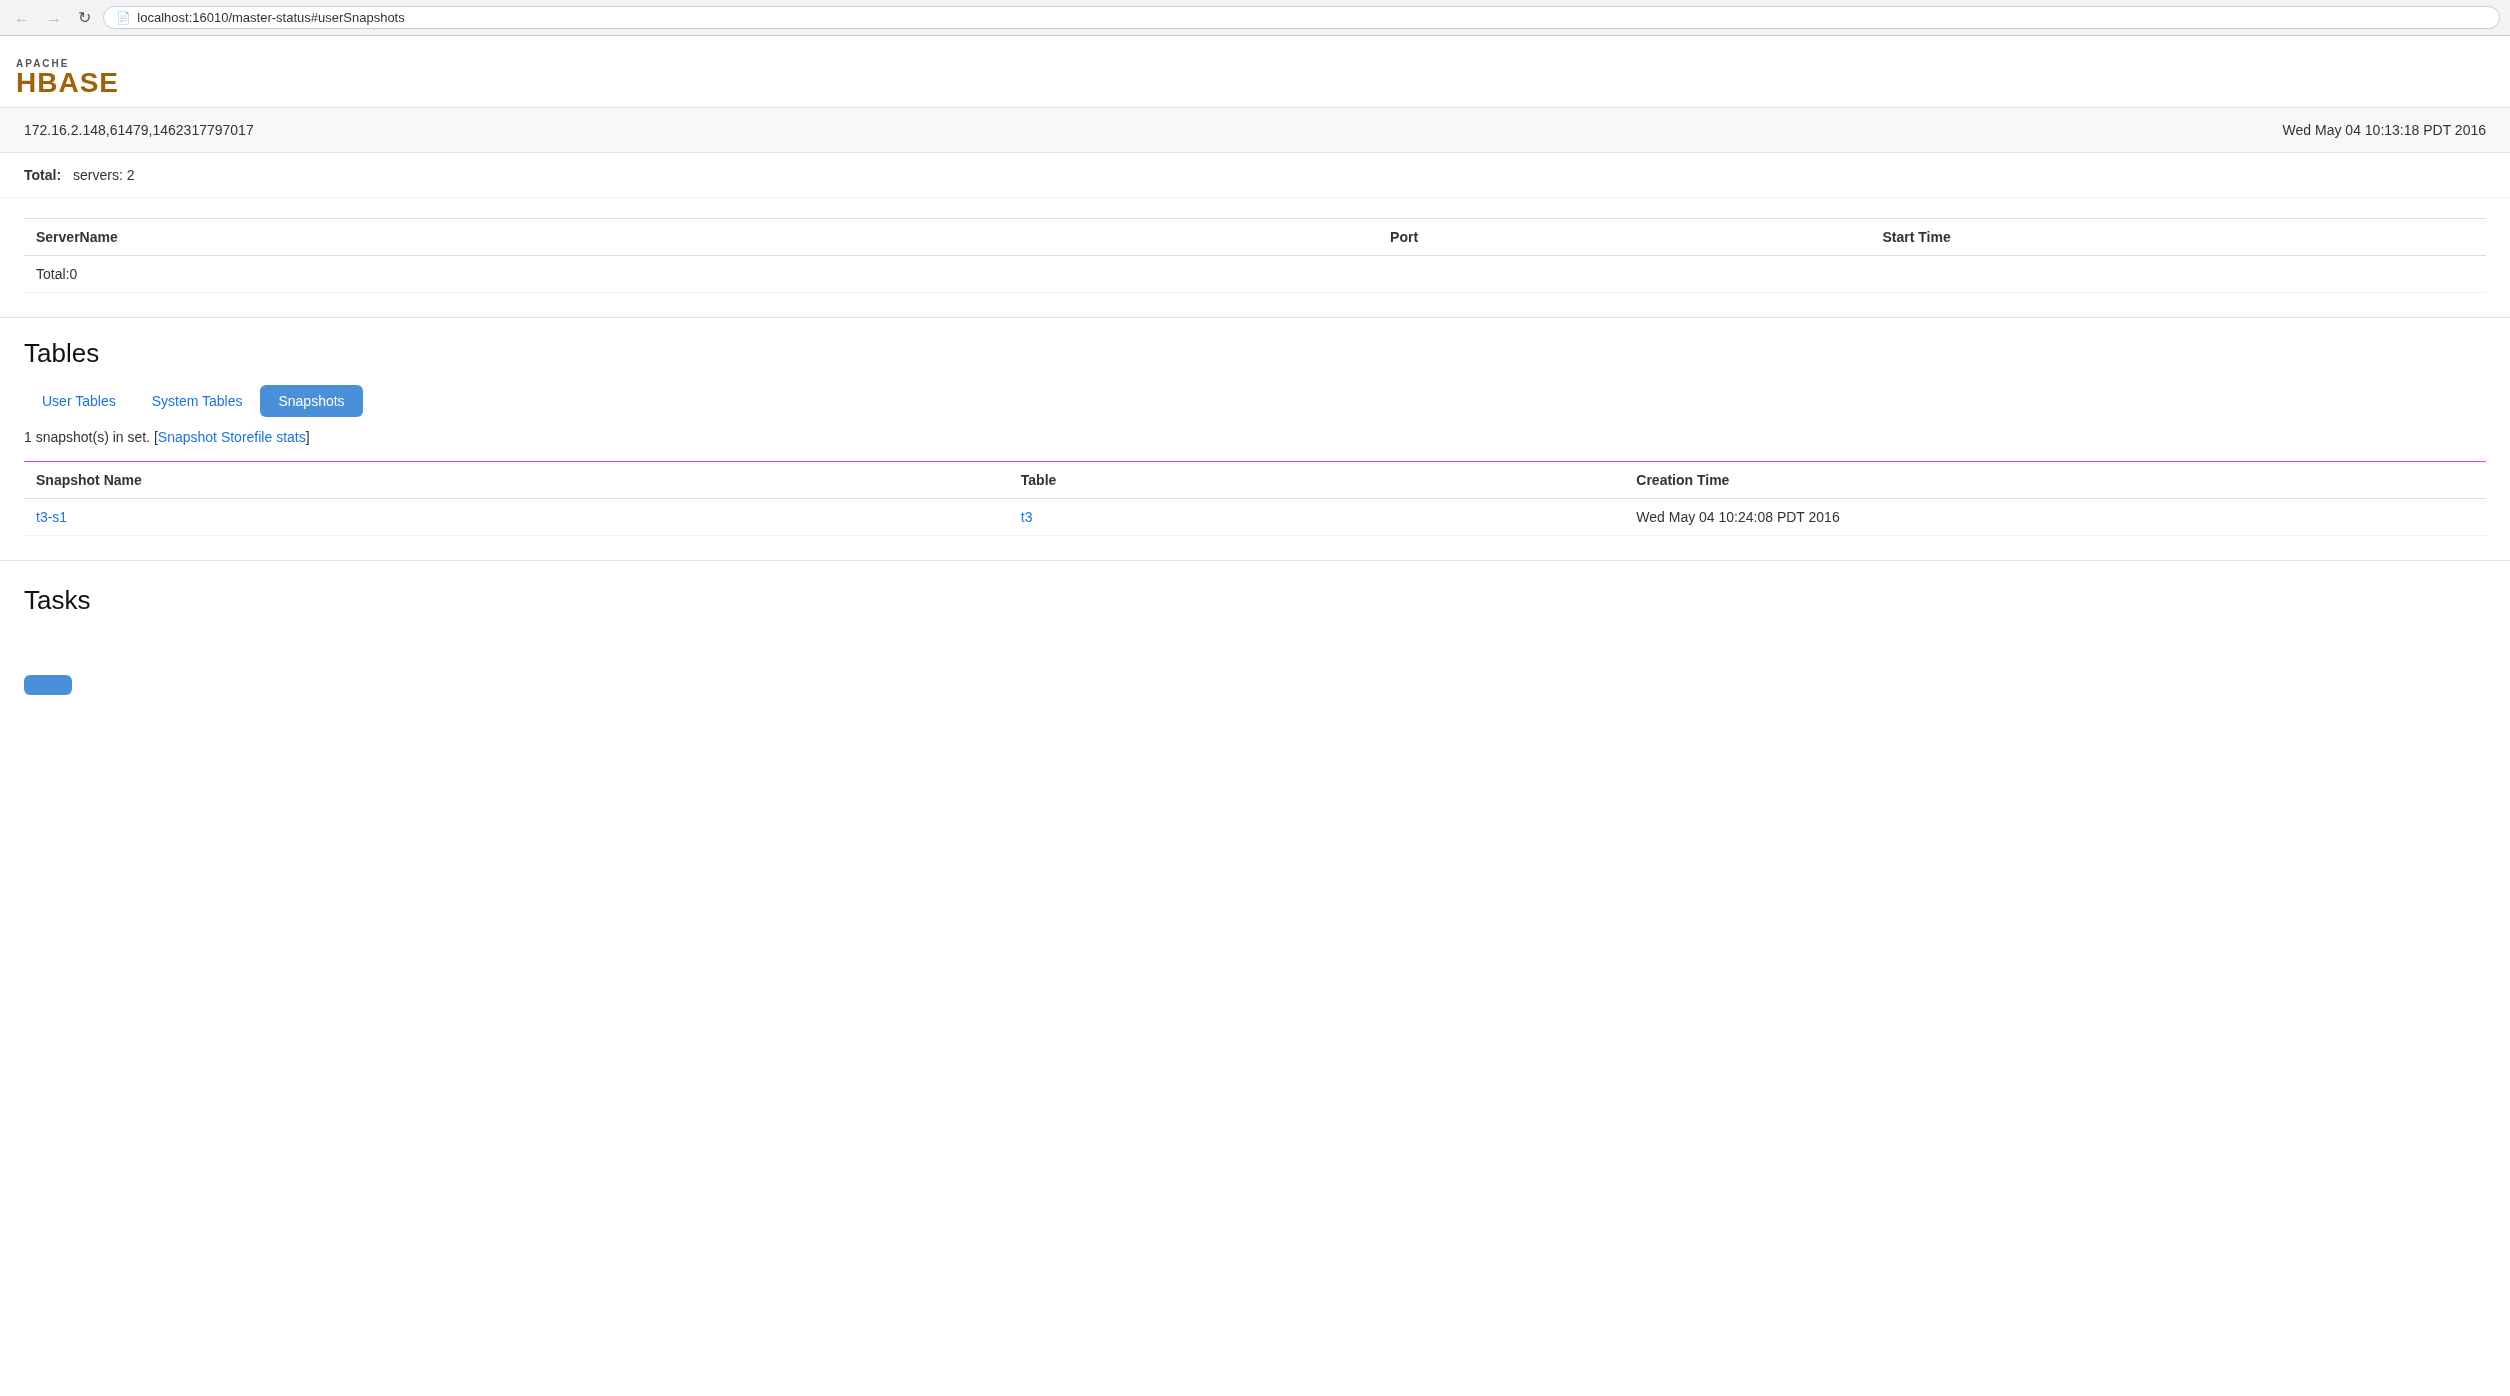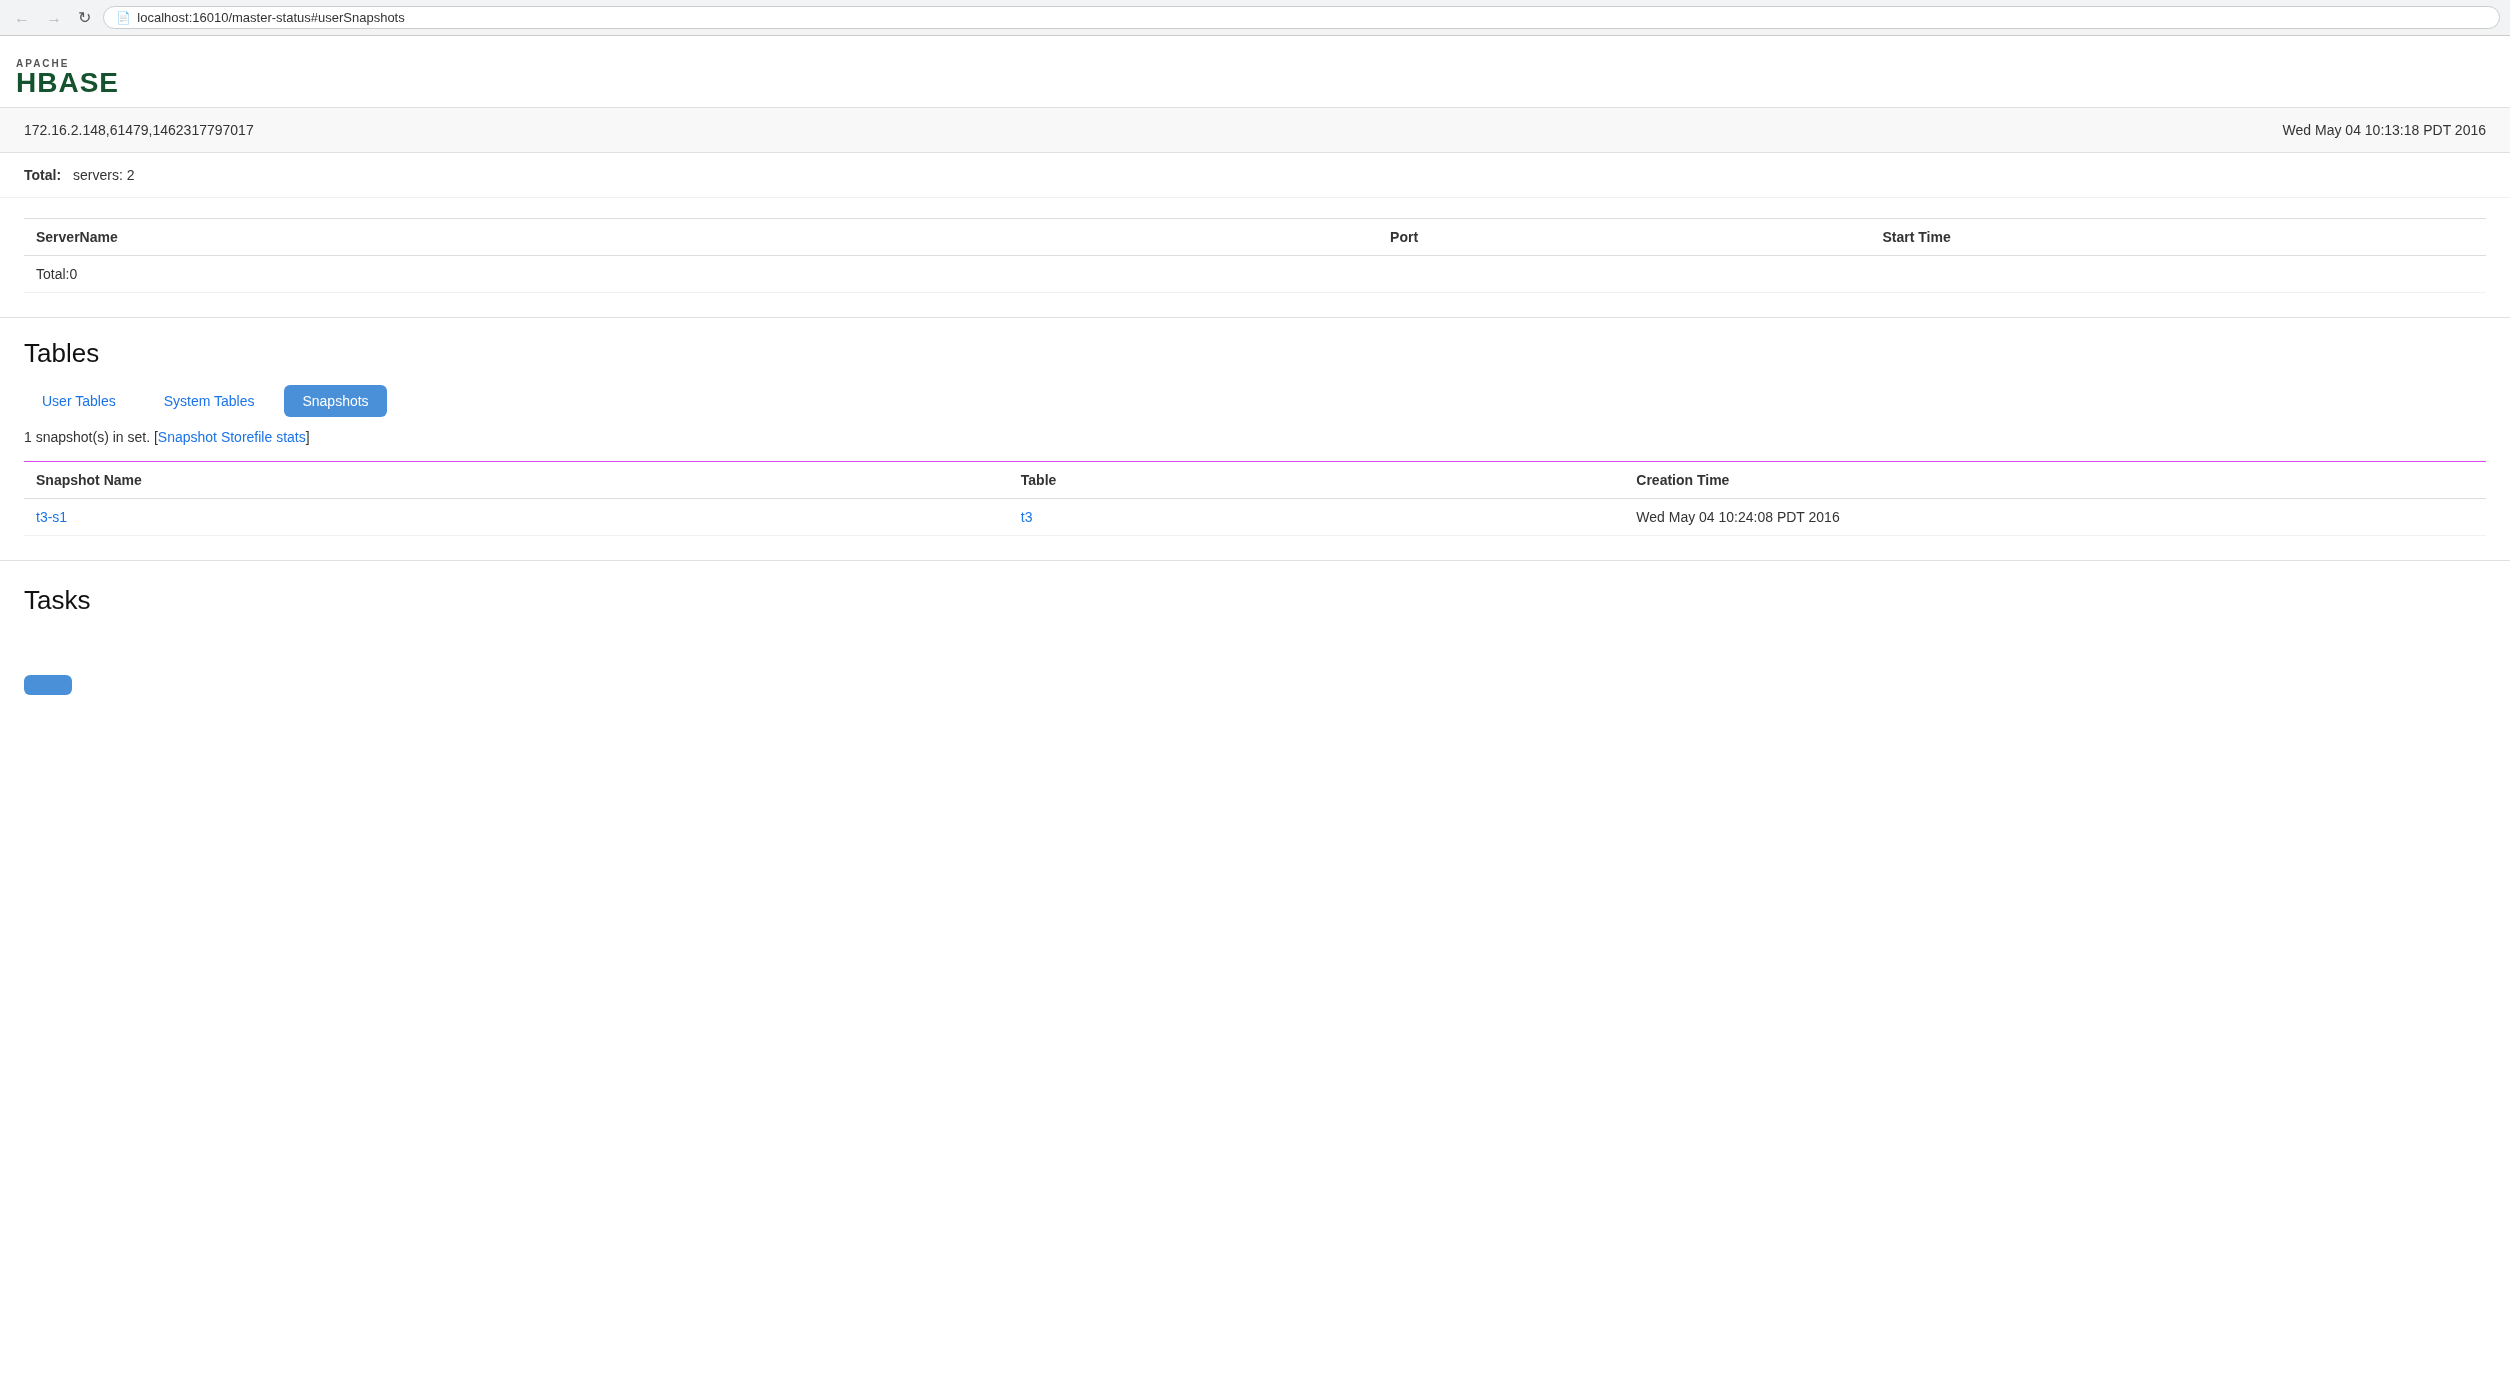--- a/index.html
+++ b/index.html
@@ -60,21 +60,21 @@
     }
     .logo-apache {
       font-size: 10px;
       letter-spacing: 2px;
       color: #555;
       font-weight: bold;
     }
     .logo-hbase {
       font-size: 28px;
       font-weight: bold;
-      color: #14532d;
+      color: #a16207;
       letter-spacing: 1px;
     }
     .nav-links {
       display: flex;
       align-items: center;
       gap: 0;
       height: 100%;
     }
     .nav-link {
       padding: 0 18px;
@@ -140,21 +140,21 @@
 
     .total-row-inline {
       padding: 10px 12px;
       font-size: 14px;
     }
 
     
     .tables-section { padding: 20px 24px 0 24px; }
     .tab-buttons {
       display: flex;
-      gap: 12px;
+      gap: 0;
       margin-bottom: 12px;
       align-items: flex-end;
     }
     .tab-btn {
       padding: 8px 18px;
       border-radius: 6px;
       font-size: 14px;
       cursor: pointer;
       border: none;
       background: none;

